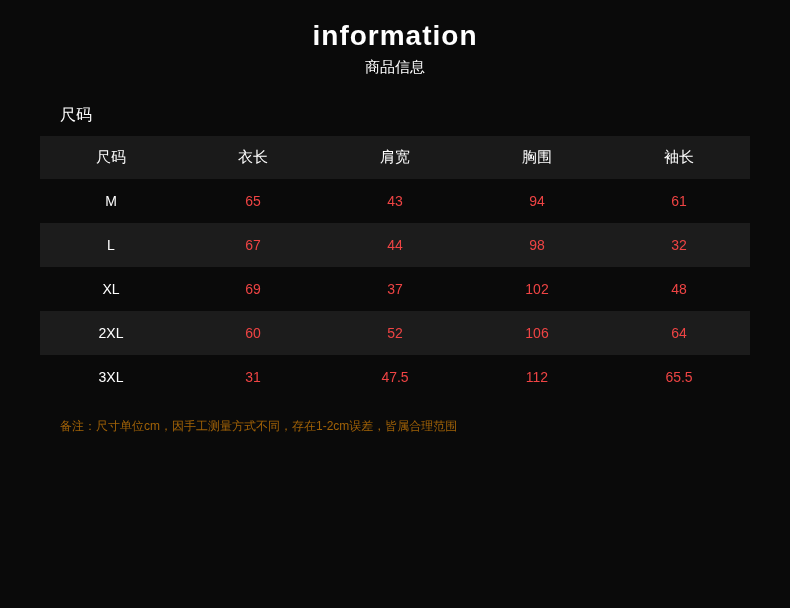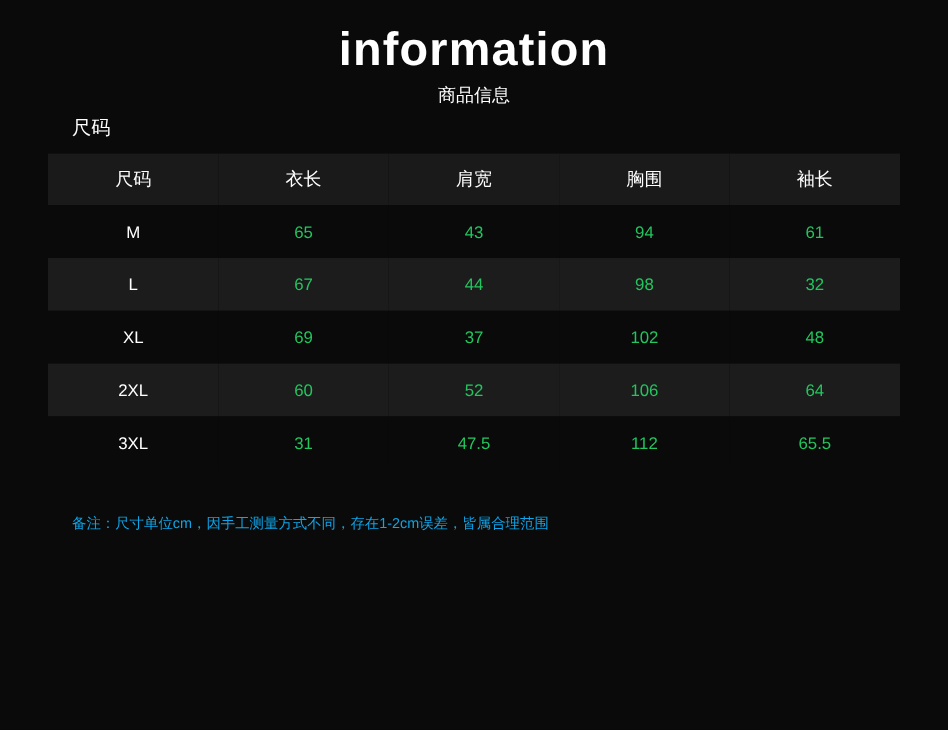--- a/index.html
+++ b/index.html
@@ -9,33 +9,33 @@
       font-family: Arial, "Microsoft YaHei", sans-serif;
       width: 790px;
       min-height: 608px;
       display: flex;
       flex-direction: column;
       align-items: center;
       padding: 20px 40px 30px 40px;
     }
 
     .page-title {
-      font-size: 39px;
+      font-size: 28px;
       font-weight: bold;
       color: #ffffff;
       text-align: center;
       margin-bottom: 6px;
       letter-spacing: 1px;
     }
 
     .page-subtitle {
       font-size: 15px;
       color: #ffffff;
       text-align: left;
-      margin-bottom: 8px;
+      margin-bottom: 28px;
     }
 
     .section-label {
       font-size: 16px;
       color: #ffffff;
       align-self: flex-start;
       margin-left: 20px;
       margin-bottom: 10px;
     }
 
@@ -62,35 +62,35 @@
       background-color: #1c1c1c;
     }
 
     .size-table tbody tr:nth-child(odd) {
       background-color: #0a0a0a;
     }
 
     .size-table tbody td {
       padding: 14px 10px;
       text-align: center;
-      color: #22c55e;
+      color: #ef4444;
       font-size: 14px;
     }
 
     .size-table tbody td:first-child {
       color: #ffffff;
       font-weight: normal;
     }
 
     .note {
       align-self: flex-start;
       margin-left: 20px;
-      margin-top: 36px;
+      margin-top: 18px;
       font-size: 12px;
-      color: #0ea5e9;
+      color: #a16207;
       line-height: 1.5;
     }
   </style>
 </head>
 <body>
 
 <h1 class="page-title">information</h1>
 <p class="page-subtitle">商品信息</p>
 
 <div class="section-label">尺码</div>

